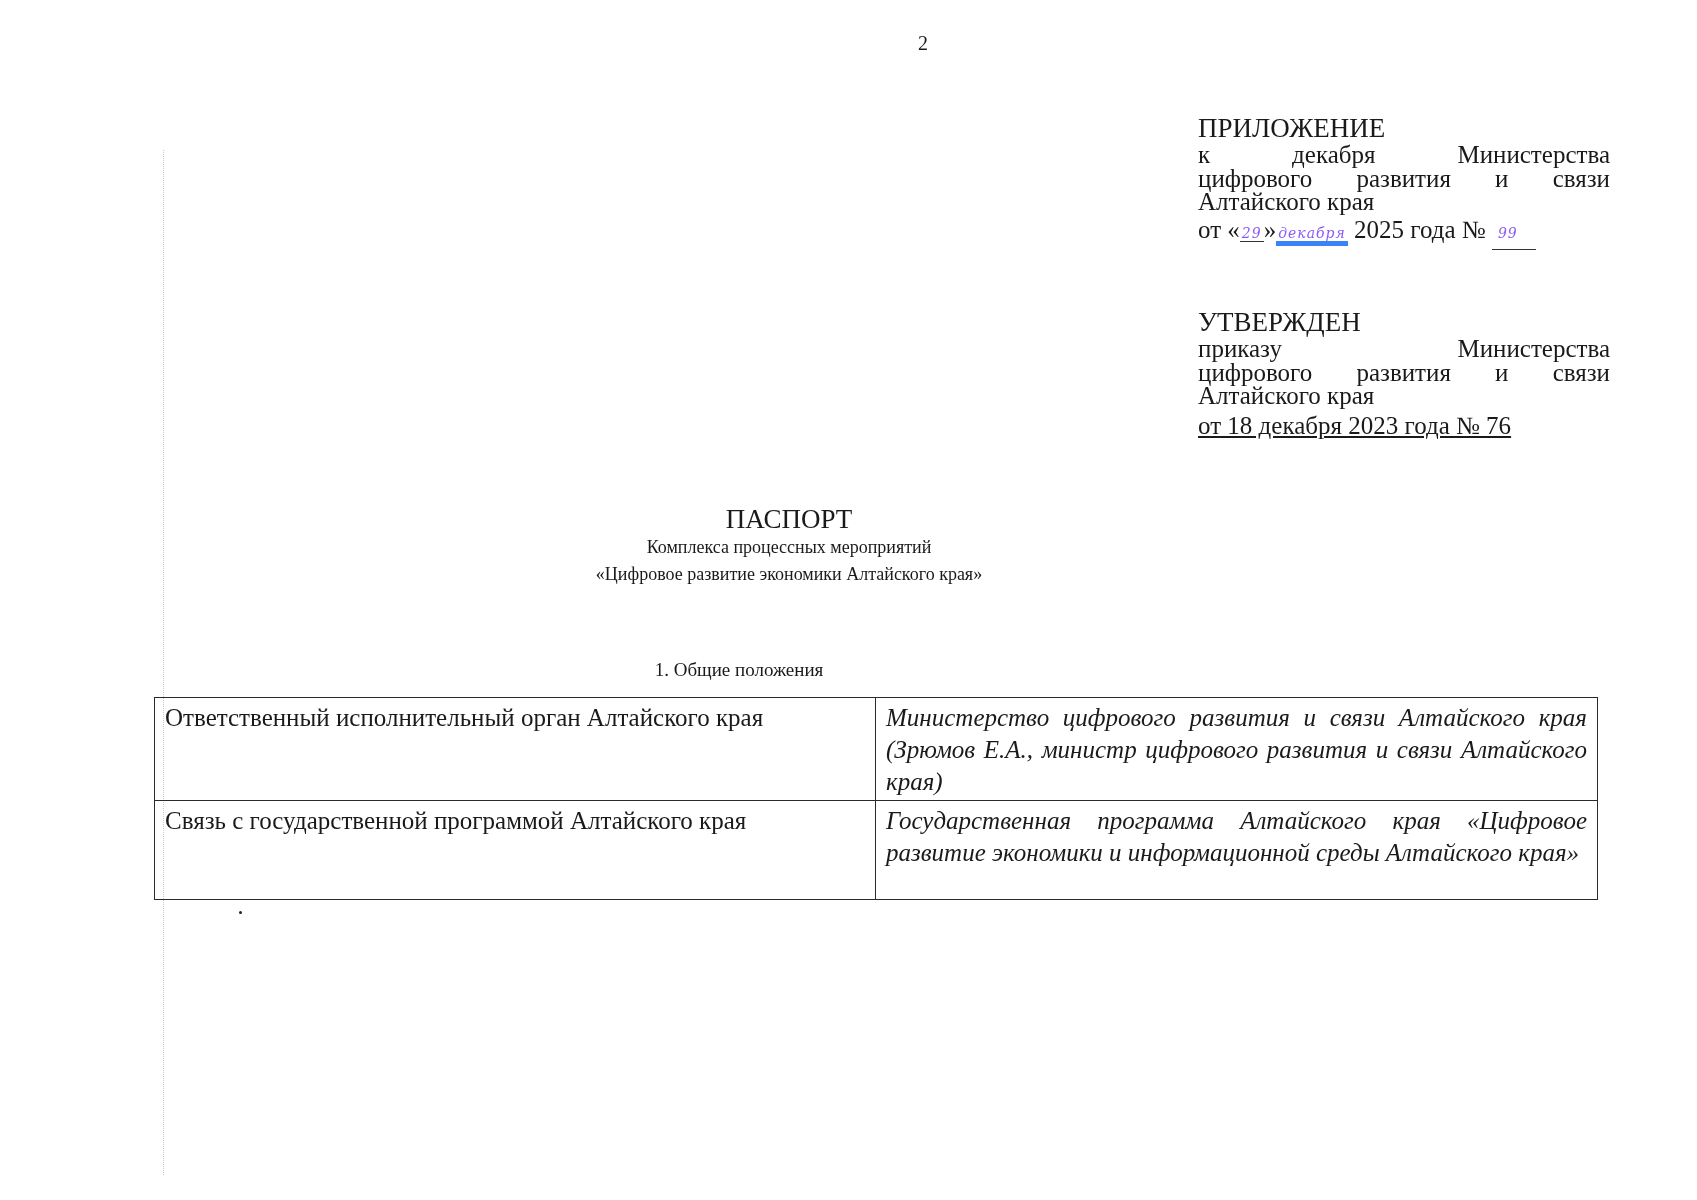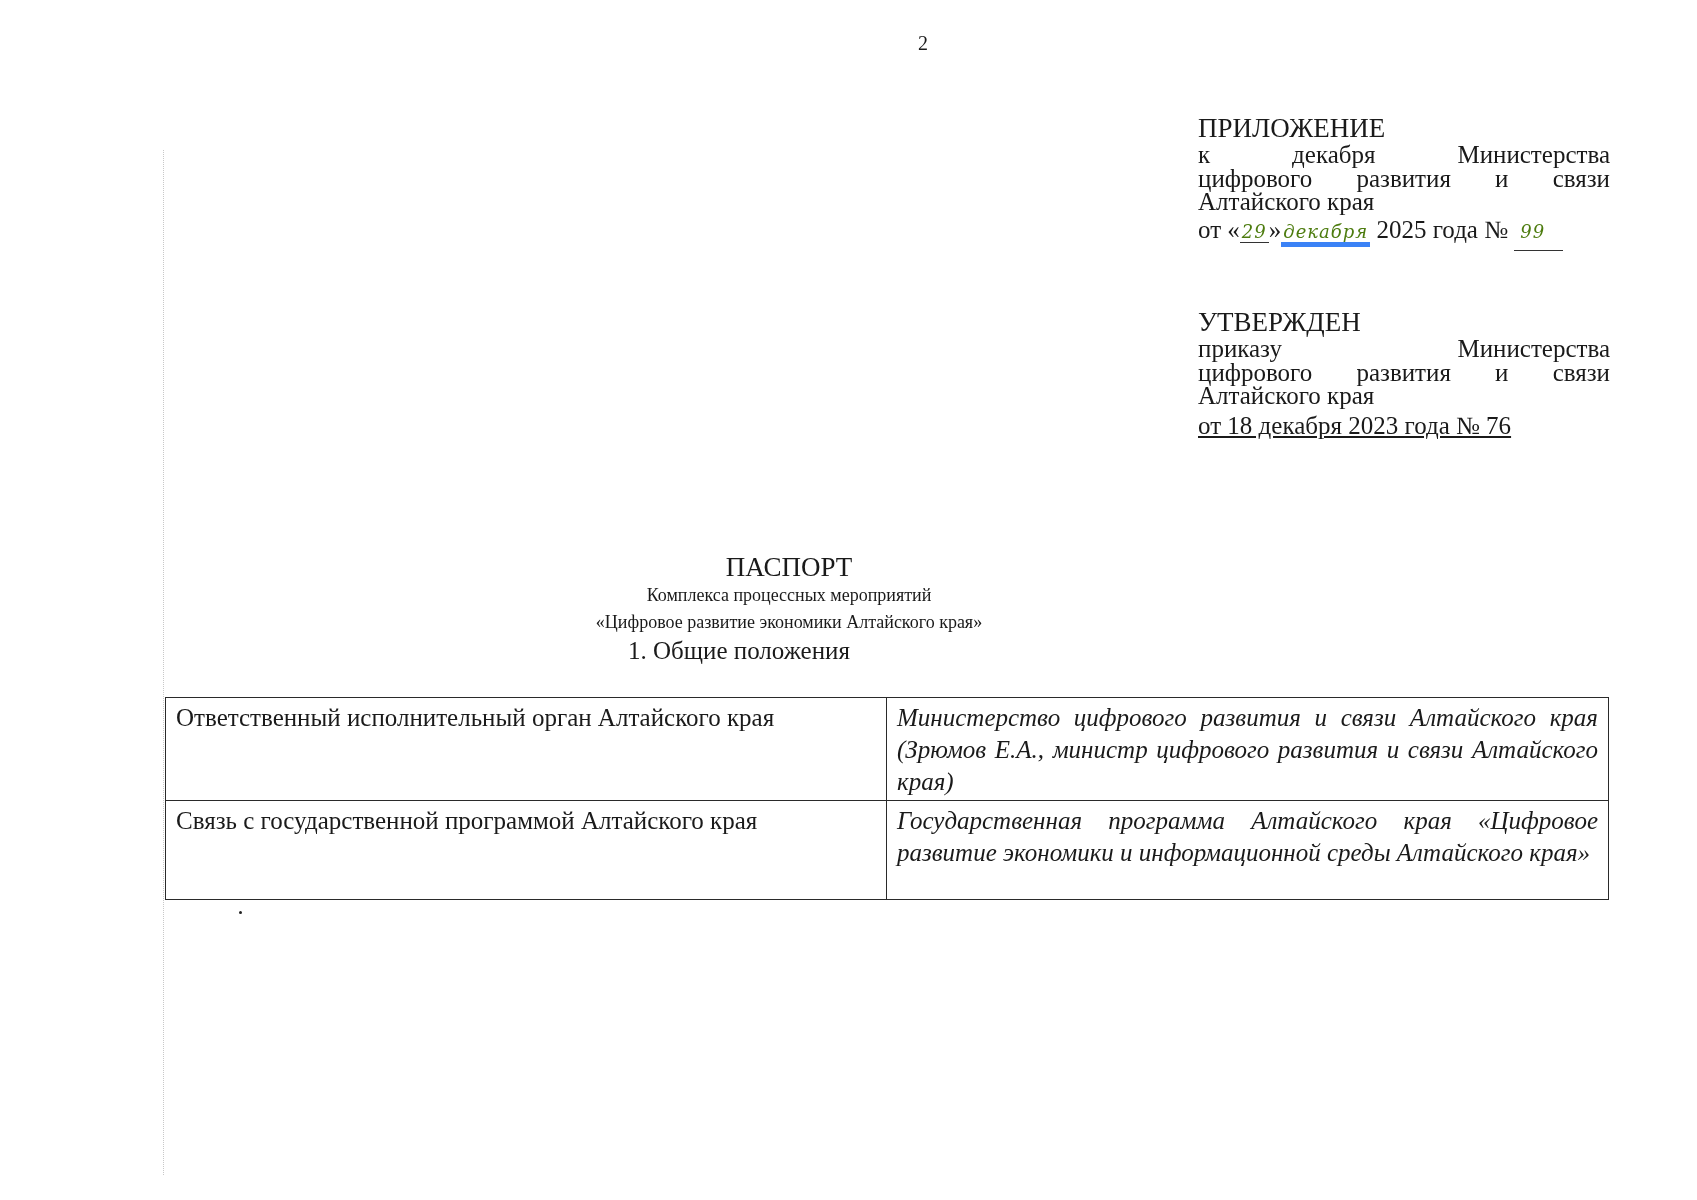--- a/index.html
+++ b/index.html
@@ -16,36 +16,36 @@
     position: absolute; left: 918px; top: 32px; font-size: 20px;
     font-family: "Liberation Serif", serif;
   }
   .approval-block {
     position: absolute; left: 1198px; width: 412px;
     font-family: "Liberation Serif", serif; font-size: 25px; line-height: 23.5px;
   }
   .approval-block .heading { font-size: 27px; line-height: 30px; }
   .approval-block .line { white-space: nowrap; }
   .hand {
-    font-family: "DejaVu Serif", serif; font-style: italic; font-size: 18px;
-    color: #4d7c0f; border-bottom: 1px solid #333; padding: 0 2px; letter-spacing: 1px;
+    font-family: "DejaVu Serif", serif; font-style: italic; font-size: 14px;
+    color: #8b5cf6; border-bottom: 1px solid #333; padding: 0 2px; letter-spacing: 1px;
   }
   .title-block {
-    position: absolute; left: 0; top: 552px; width: 1578px; text-align: center;
+    position: absolute; left: 0; top: 504px; width: 1578px; text-align: center;
     font-family: "Liberation Serif", serif;
   }
   .title-block .t1 { font-size: 27px; line-height: 30px; }
   .title-block .t2, .title-block .t3 { font-size: 18px; line-height: 27px; }
   .section-title {
-    position: absolute; left: 0; top: 637px; width: 1478px; text-align: center;
-    font-family: "Liberation Serif", serif; font-size: 25px;
+    position: absolute; left: 0; top: 659px; width: 1478px; text-align: center;
+    font-family: "Liberation Serif", serif; font-size: 19px;
   }
   table.general {
     position: absolute; left: 154px; top: 697px; width: 1444px;
-    border-collapse: collapse; font-family: "Liberation Serif", serif; font-size: 25px; margin-left: 11px;
+    border-collapse: collapse; font-family: "Liberation Serif", serif; font-size: 25px;
   }
   table.general td {
     border: 1.5px solid #2a2a2a; vertical-align: top; padding: 4px 10px 2px 10px;
     line-height: 32px;
   }
   table.general td.label { width: 700px; }
   table.general td.value { text-align: justify; font-style: italic; }
   table.general tr.r1 td { height: 85px; }
   table.general tr.r2 td { height: 92px; }
 </style>

